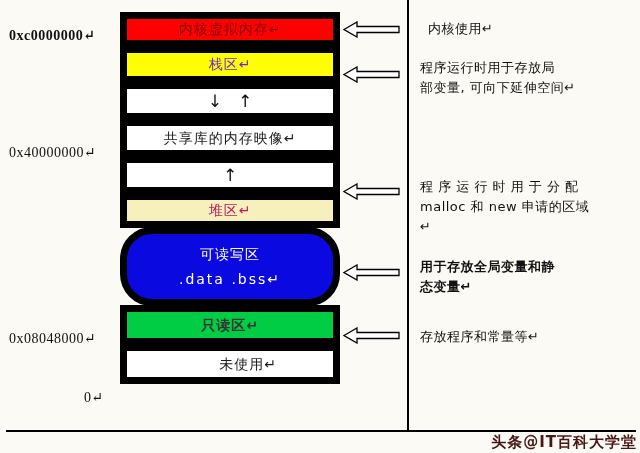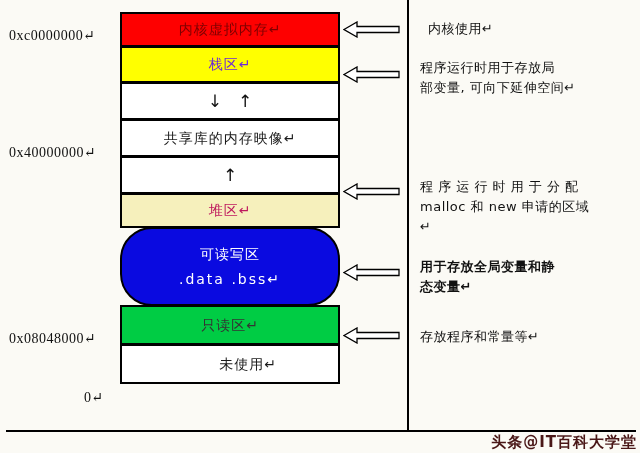--- a/index.html
+++ b/index.html
@@ -7,28 +7,28 @@
   #stage{
     position:relative; width:640px; height:453px; overflow:hidden;
     background:#fbfaf5;
     font-family:"DejaVu Sans","Liberation Sans",sans-serif;
     color:#111;
   }
   
   #memcol{position:absolute; left:120px; top:12px; width:220px;}
   .block{
     box-sizing:border-box; width:100%;
-    border:2px solid #000000; margin-top:-1px;
+    border:7px solid #000000; margin-top:-1px;
     display:flex; flex-direction:column; align-items:center; justify-content:center;
     font-size:14px; letter-spacing:1px; text-align:center; line-height:1.3;
   }
   .block:first-child{margin-top:0;}
   .b1{height:35px;} .b2{height:37px;} .b3{height:38px;}
   .b4{height:38px;} .b5{height:38px;} .b6{height:35px;}
-  .b7{height:79px;} .b8{height:40px;} .b9{height:40px;padding-left:36px;}
+  .b7{height:79px;} .b8{height:40px;font-weight:bold;} .b9{height:40px;padding-left:36px;}
   .grow-arrows{flex-direction:row; gap:16px; font-size:17px; line-height:1; color:#111; letter-spacing:0;}
   .b7 .l2{letter-spacing:2px; margin-top:6px;}
   
   .addr{
     position:absolute; font-family:"Liberation Serif","DejaVu Serif",serif;
     font-size:14px; letter-spacing:0.5px; color:#111; white-space:nowrap;
   }
   
   .harrow{position:absolute; left:343px; width:58px; height:17px;}
   
@@ -75,21 +75,21 @@
       <span class="l2">.data .bss↵</span>
     </div>
     <div class="block b8" style="background-color: rgb(0, 204, 68); color: rgb(51, 51, 51);">
       <span>只读区↵</span>
     </div>
     <div class="block b9" style="background-color: rgb(255, 255, 255); color: rgb(26, 26, 26);">
       <span>未使用↵</span>
     </div>
   </div>
 
-  <div class="addr" style="left:9px; top:27px;">0xc0000000↵</div>
+  <div class="addr" style="left:9px; top:27px;font-weight:bold;">0xc0000000↵</div>
   <div class="addr" style="left:9px; top:144px;">0x40000000↵</div>
   <div class="addr" style="left:9px; top:330px;">0x08048000↵</div>
   <div class="addr" style="left:84px; top:389px;">0↵</div>
 
   <svg class="harrow" style="top:21px;" viewBox="0 0 58 17">
     <polygon points="1,8.5 14,1 14,5.5 56,5.5 56,11.5 14,11.5 14,16" fill="#ffffff" stroke="#000000" stroke-width="1.3"></polygon>
   </svg>
   <svg class="harrow" style="top:66px;" viewBox="0 0 58 17">
     <polygon points="1,8.5 14,1 14,5.5 56,5.5 56,11.5 14,11.5 14,16" fill="#ffffff" stroke="#000000" stroke-width="1.3"></polygon>
   </svg>

